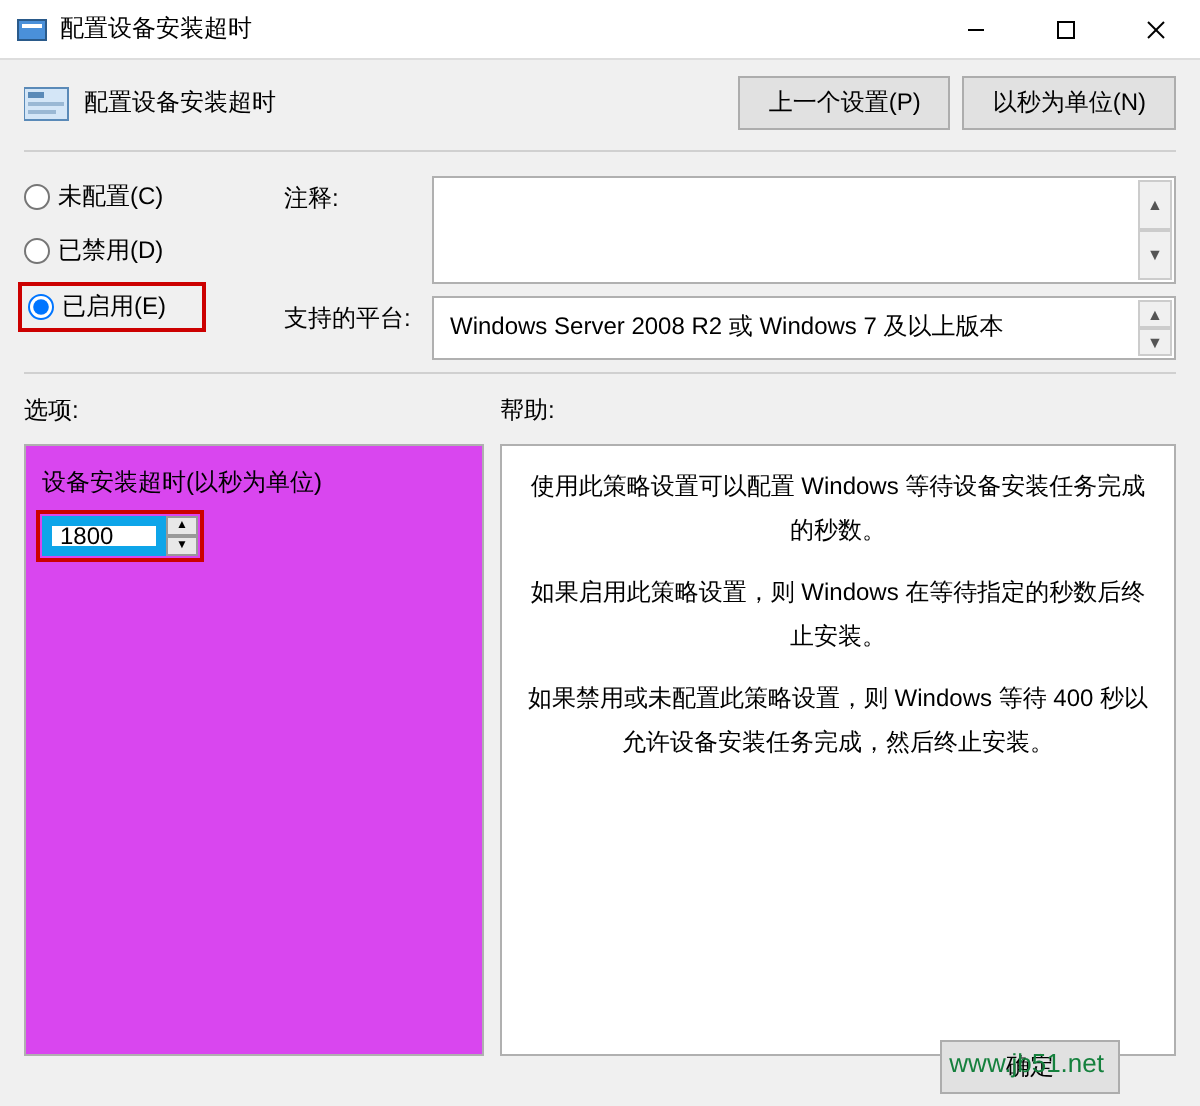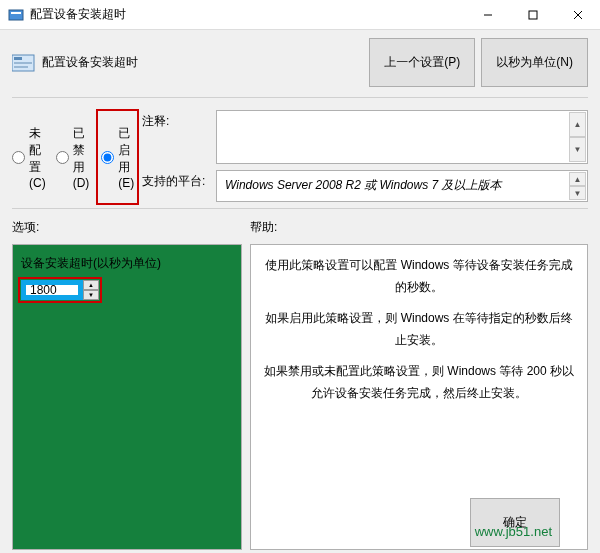--- a/index.html
+++ b/index.html
@@ -7,43 +7,43 @@
 .titlebar { height: 30px; background: #fff; border-bottom: 1px solid #ddd; display: flex; align-items: center; padding-left: 8px; }
 .titlebar-icon { width: 16px; height: 16px; margin-right: 6px; display: inline-flex; }
 .titlebar-text { flex: 1; }
 .win-controls { display: flex; height: 100%; }
 .win-btn { width: 45px; height: 100%; display: flex; align-items: center; justify-content: center; }
 
 .header-row { display: flex; align-items: center; padding: 8px 12px; }
 .header-left { display: flex; align-items: center; gap: 6px; }
 .header-icon { width: 24px; height: 20px; }
 .nav-buttons { margin-left: auto; display: flex; gap: 6px; }
-.btn { background: #e1e1e1; border: 1px solid #adadad; padding: 15px 14px; min-width: 90px; text-align: center; cursor: default; }
+.btn { background: #e1e1e1; border: 1px solid #adadad; padding: 4px 14px; min-width: 90px; text-align: center; cursor: default; }
 
 .separator { height: 1px; background: #d0d0d0; margin: 2px 12px; }
 
 .config-area { display: flex; padding: 10px 12px 4px 12px; gap: 12px; }
-.radio-col { width: 88px; display: flex; flex-direction: row; gap: 10px; padding-top: 2px; }
+.radio-col { width: 88px; display: flex; flex-direction: column; gap: 10px; padding-top: 2px; }
 .radio-item { display: flex; align-items: center; gap: 4px; }
 .radio-item.highlight { outline: 2px solid #c00; outline-offset: 1px; padding: 1px 2px; }
 .radio { width: 13px; height: 13px; }
 .right-col { flex: 1; display: flex; flex-direction: column; gap: 6px; }
 .field-row { display: flex; align-items: flex-start; gap: 8px; }
 .field-label { width: 66px; padding-top: 3px; margin-left: 30px; }
 .field-box { flex: 1; background: #fff; border: 1px solid #b0b0b0; height: 54px; position: relative; }
-.field-box.platform { height: 32px; padding: 6px 8px; font-style: italic; }
+.field-box.platform { height: 32px; padding: 6px 8px; }
 .scroll-arrows { position: absolute; right: 1px; top: 1px; bottom: 1px; width: 17px; display: flex; flex-direction: column; }
 .scroll-arrow { flex: 1; background: #f0f0f0; border: 1px solid #ccc; display: flex; align-items: center; justify-content: center; font-size: 8px; color: #555; }
 
 .labels-row { display: flex; padding: 8px 12px 4px 12px; }
 .labels-row .lbl-options { width: 238px; }
 .labels-row .lbl-help { flex: 1; }
 
 .bottom-area { display: flex; padding: 4px 12px 8px 12px; gap: 8px; height: 318px; }
-.options-panel { width: 230px; background: #15803d; border: 1px solid #b0b0b0; padding: 10px 8px; }
+.options-panel { width: 230px; background: #d946ef; border: 1px solid #b0b0b0; padding: 10px 8px; }
 .spinner-wrap { display: inline-flex; align-items: center; margin-top: 8px; outline: 2px solid #c00; outline-offset: 1px; }
 .spinner-input { width: 62px; height: 20px; border: 5px solid #0ea5e9; padding: 2px 4px; background: #fff; }
 .spinner-btns { display: flex; flex-direction: column; width: 16px; height: 20px; }
 .spin-btn { flex: 1; background: #e8e8e8; border: 1px solid #999; display: flex; align-items: center; justify-content: center; font-size: 6px; line-height: 1; }
 .help-panel { flex: 1; background: #fff; border: 1px solid #b0b0b0; padding: 10px 12px; line-height: 1.8; position: relative; }
 .help-panel p { margin-bottom: 10px; text-align: center; }
 
 .footer { position: absolute; bottom: 6px; right: 40px; }
 .watermark { position: absolute; bottom: 14px; right: 48px; color: #15803d; font-size: 13px; font-family: Liberation Sans, sans-serif; pointer-events: none; }
 
@@ -152,21 +152,21 @@
       <input class="spinner-input" value="1800" style="">
       <div class="spinner-btns">
         <div class="spin-btn">▲</div>
         <div class="spin-btn">▼</div>
       </div>
     </div>
   </div>
   <div class="help-panel">
     <p>使用此策略设置可以配置 Windows 等待设备安装任务完成的秒数。</p>
     <p>如果启用此策略设置，则 Windows 在等待指定的秒数后终止安装。</p>
-    <p>如果禁用或未配置此策略设置，则 Windows 等待 200 秒以允许设备安装任务完成，然后终止安装。</p>
+    <p>如果禁用或未配置此策略设置，则 Windows 等待 400 秒以允许设备安装任务完成，然后终止安装。</p>
   </div>
 </div>
 
 <div class="footer">
   <div class="btn">确定</div>
 </div>
 
 <div class="watermark">www.jb51.net</div>
 
 </body></html>

